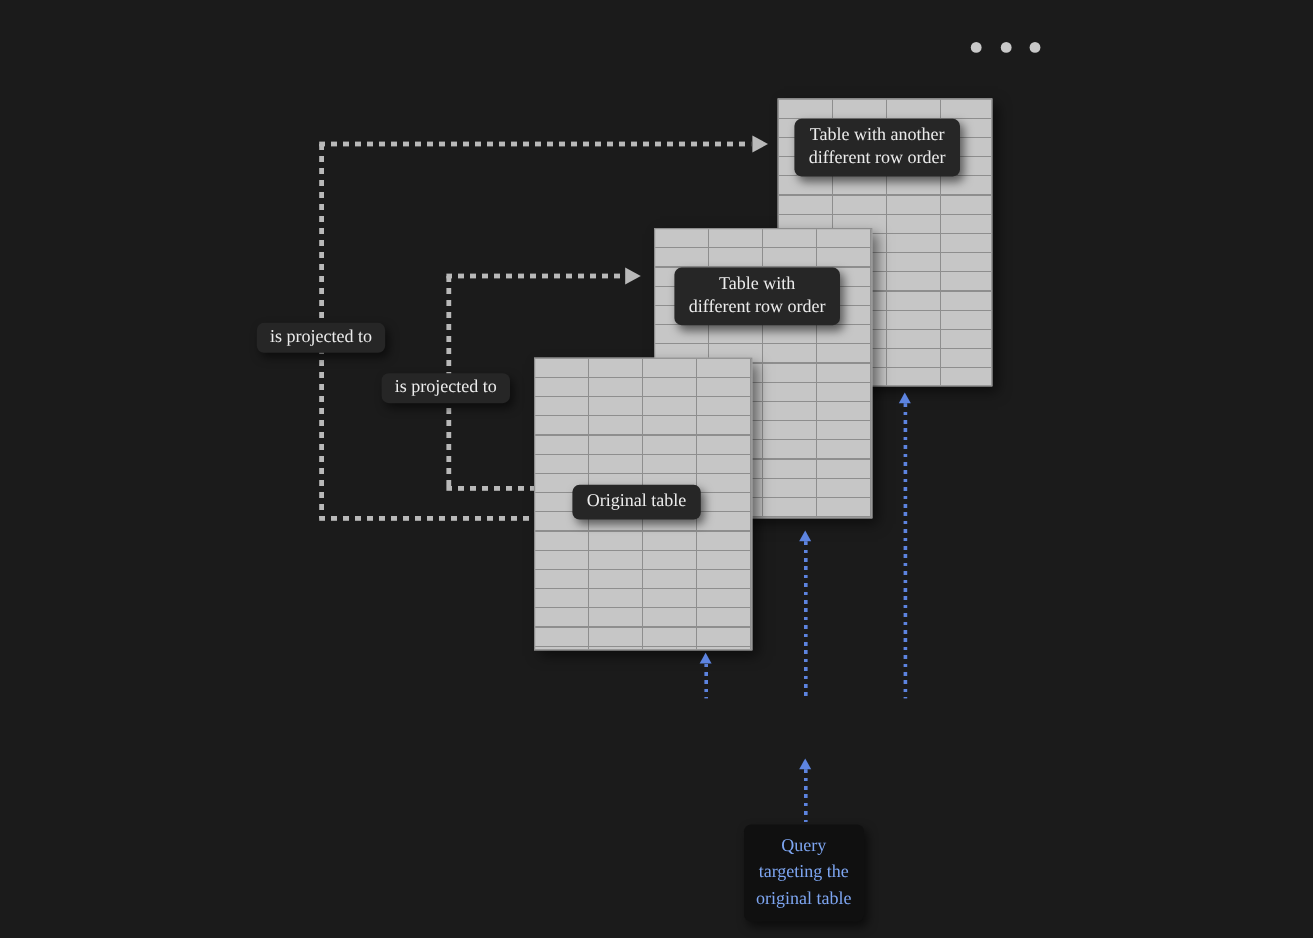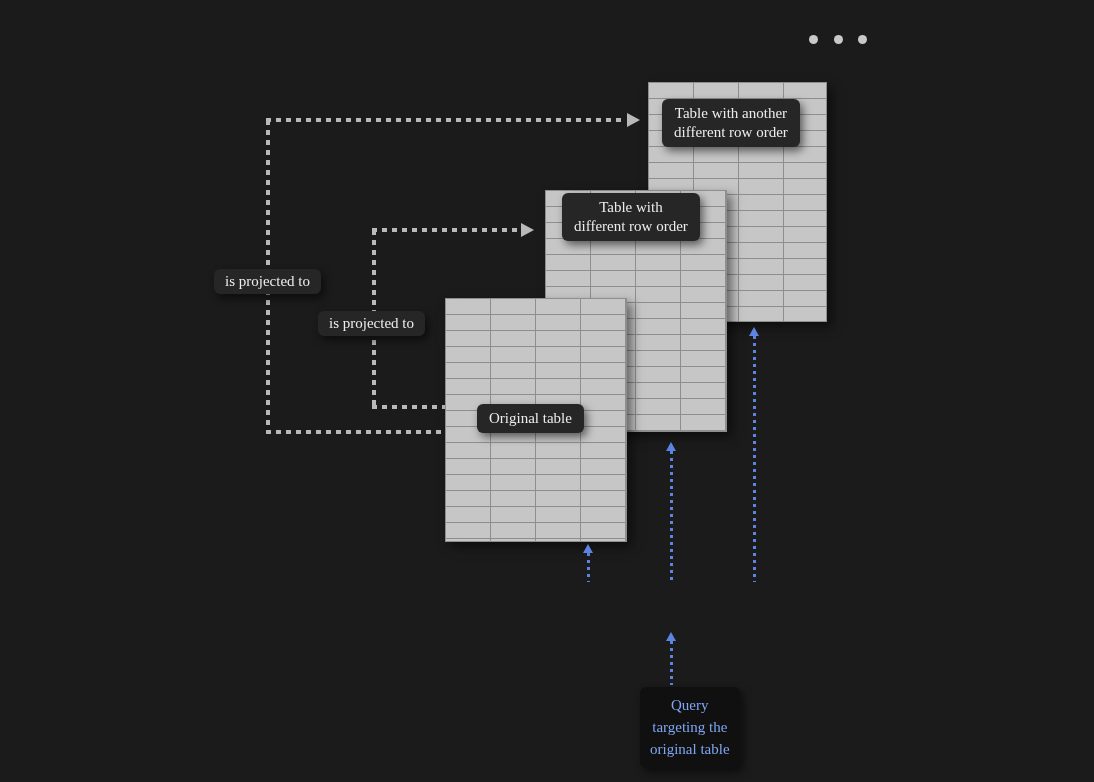--- a/index.html
+++ b/index.html
@@ -110,27 +110,27 @@
 
   <div class="blue-v z1" style="left:753px; top:336px; height:246px;"></div>
   <div class="arrow-up-blue z5" style="left:749px; top:327px;"></div>
 
   <div class="blue-v z1" style="left:670px; top:641px; height:44px;"></div>
   <div class="arrow-up-blue z5" style="left:666px; top:632px;"></div>
 
   <div class="tag z5" style="left:662px; top:99px;">Table with another
 different row order</div>
 
-  <div class="tag z5" style="left:562px; top:193px;">Table with
+  <div class="tag z5" style="left:562px; top:223px;">Table with
 different row order</div>
 
   <div class="tag z5" style="left:477px; top:404px;">Original table</div>
 
   <div class="tag small z5" style="left:214px; top:269px;">is projected to</div>
 
   <div class="tag small z5" style="left:318px; top:311px;">is projected to</div>
 
 
-  <div class="tag query z5" style="left:640px; top:687px;">Query
+  <div class="tag query z5" style="left:620px; top:687px;">Query
 targeting the
 original table</div>
 
 </div>
 
 </body></html>

